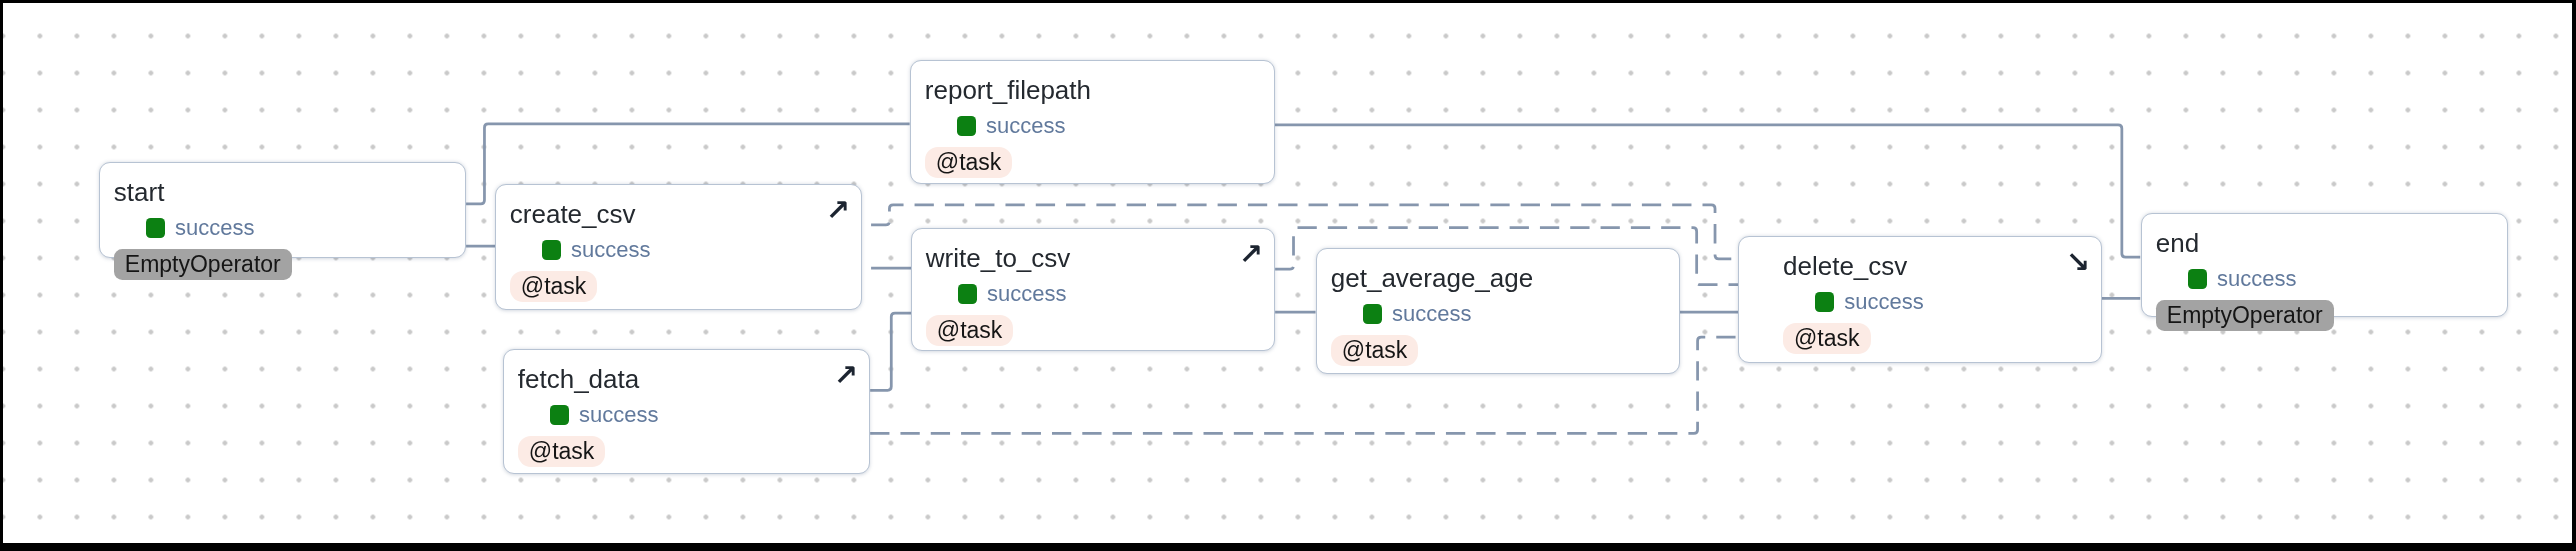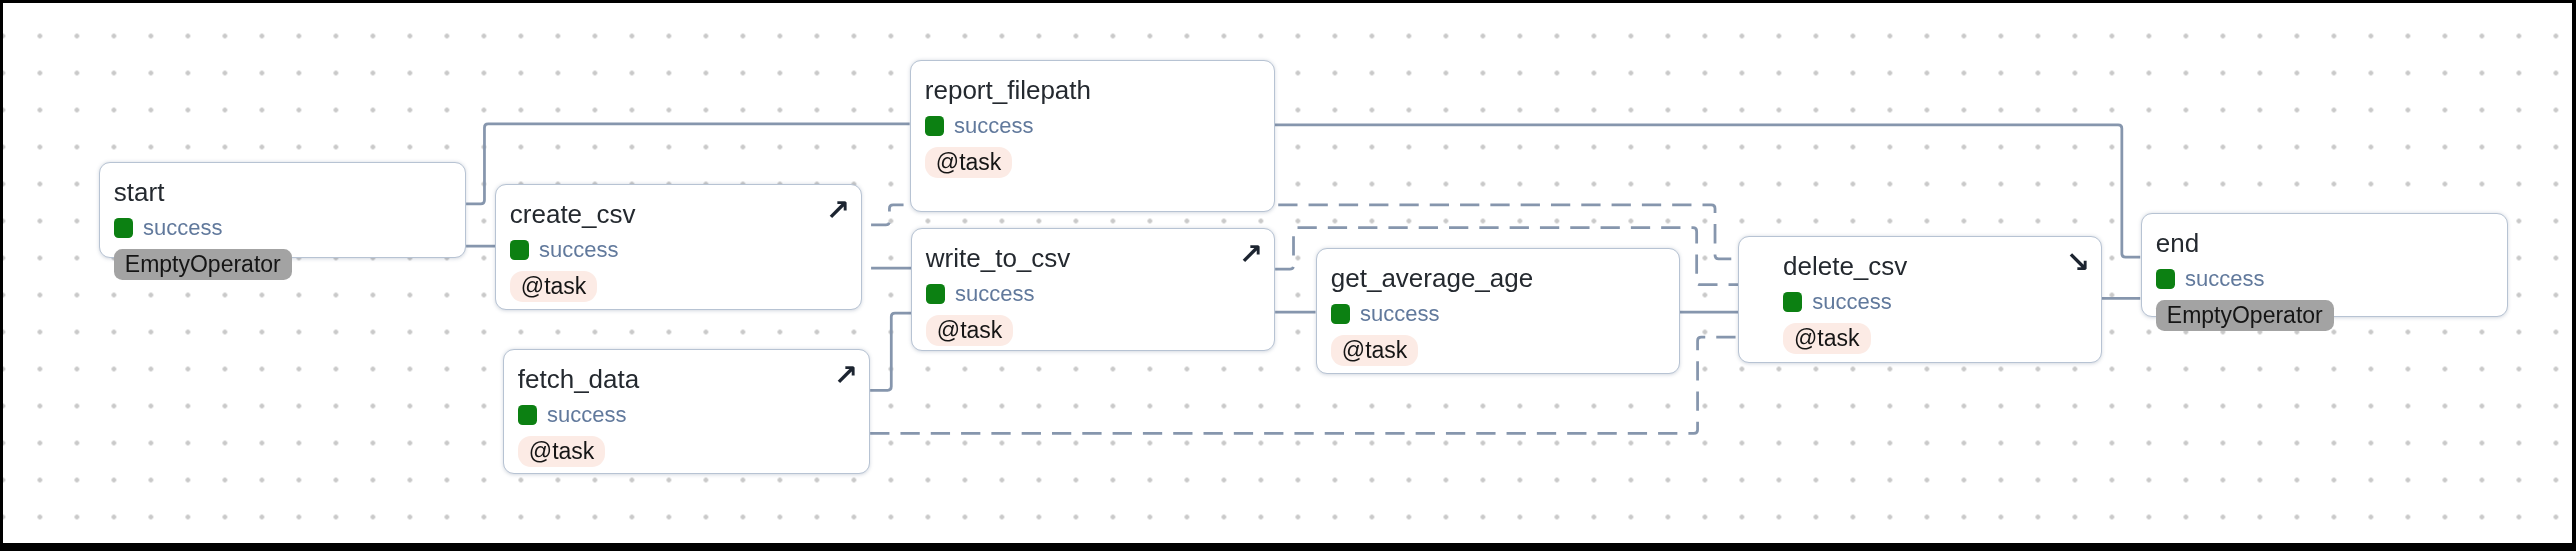--- a/index.html
+++ b/index.html
@@ -22,21 +22,21 @@
     background:#ffffff;
     border:1.8px solid #b7c3d3;
     border-radius:11px;
     box-shadow:0 0.9px 3.7px rgba(80,100,130,0.25);
     padding:14.7px 13px 0 13.8px;
   }
   .node-title{
     font-size:26px;line-height:29px;color:#24292f;
     white-space:nowrap;
   }
-  .status-row{display:flex;align-items:center;gap:10px;margin-top:8.3px;height:26px;}
+  .status-row{display:flex;align-items:center;gap:10px;margin-top:8.3px;height:26px;margin-left:32px;}
   .status-square{width:19.3px;height:19.3px;border-radius:4.6px;background:#0c8012;flex:0 0 auto;}
   .status-text{font-size:22px;line-height:22px;color:#61799c;}
   .badge{
     display:inline-block;margin-top:8.3px;
     font-size:23px;line-height:23px;color:#151515;
     padding:3.7px 11px;border-radius:8.3px;white-space:nowrap;
   }
   .badge.task{background:#fcebe5;border-radius:13px;}
   .badge.operator{background:#a3a3a3;}
   .arrow{
@@ -73,21 +73,21 @@
           <span class="status-text">success</span>
         </div><span class="badge operator">EmptyOperator</span></div>
       <div class="node" style="left: 495px; top: 184px; width: 367px; height: 126px;"><div class="node-title">create_csv</div><div class="status-row">
           <span class="status-square"></span>
           <span class="status-text">success</span>
         </div><span class="badge task">@task</span><span class="arrow">↗</span></div>
       <div class="node" style="left: 503px; top: 349px; width: 367px; height: 125px;"><div class="node-title">fetch_data</div><div class="status-row">
           <span class="status-square"></span>
           <span class="status-text">success</span>
         </div><span class="badge task">@task</span><span class="arrow">↗</span></div>
-      <div class="node" style="left: 910px; top: 60px; width: 365px; height: 152px;"><div class="node-title">report_filepath</div><div class="status-row">
+      <div class="node" style="left: 910px; top: 60px; width: 365px; height: 124px;"><div class="node-title">report_filepath</div><div class="status-row">
           <span class="status-square"></span>
           <span class="status-text">success</span>
         </div><span class="badge task">@task</span></div>
       <div class="node" style="left: 911px; top: 228px; width: 364px; height: 123px;"><div class="node-title">write_to_csv</div><div class="status-row">
           <span class="status-square"></span>
           <span class="status-text">success</span>
         </div><span class="badge task">@task</span><span class="arrow">↗</span></div>
       <div class="node" style="left: 1316px; top: 248px; width: 364px; height: 126px;"><div class="node-title">get_average_age</div><div class="status-row">
           <span class="status-square"></span>
           <span class="status-text">success</span>

